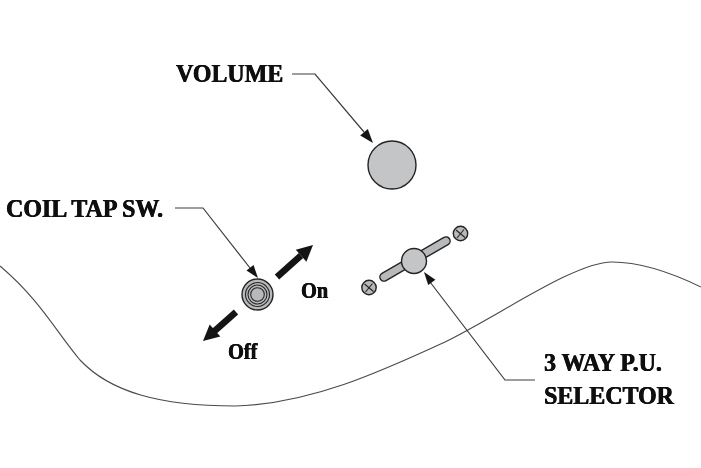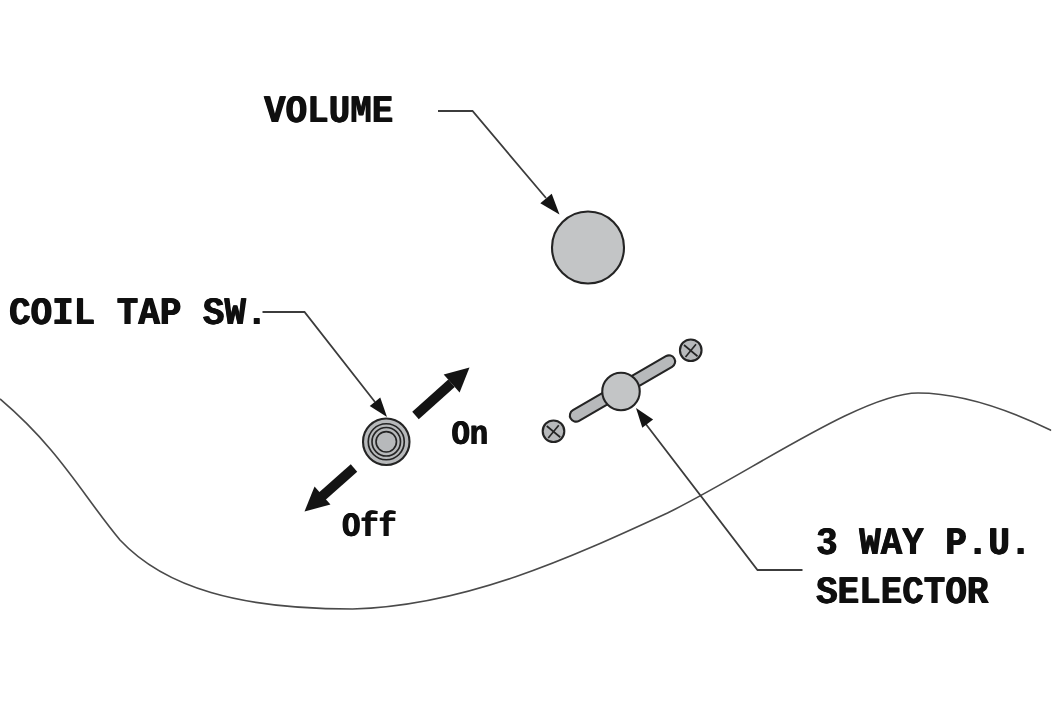--- a/index.html
+++ b/index.html
@@ -3,21 +3,21 @@
 <meta charset="utf-8">
 <style>
   html, body { margin: 0; padding: 0; }
   body { background: #ffffff; }
   .stage {
     position: relative;
     width: 701px;
     height: 468px;
     background: #ffffff;
     overflow: hidden;
-    font-family: Liberation Mono, monospace;
+    font-family: Liberation Serif, serif;
   }
   .diagram-svg { position: absolute; left: 0; top: 0; }
 
   
   .leader { fill: none; stroke: #3c3c3c; stroke-width: 1.2; }
   .edge   { fill: none; stroke: #4a4a4a; stroke-width: 1.1; }
 
   
   .ink    { fill: #141414; stroke: none; }
   .thick  { fill: none; stroke: #141414; stroke-width: 6.5; stroke-linecap: butt; }

